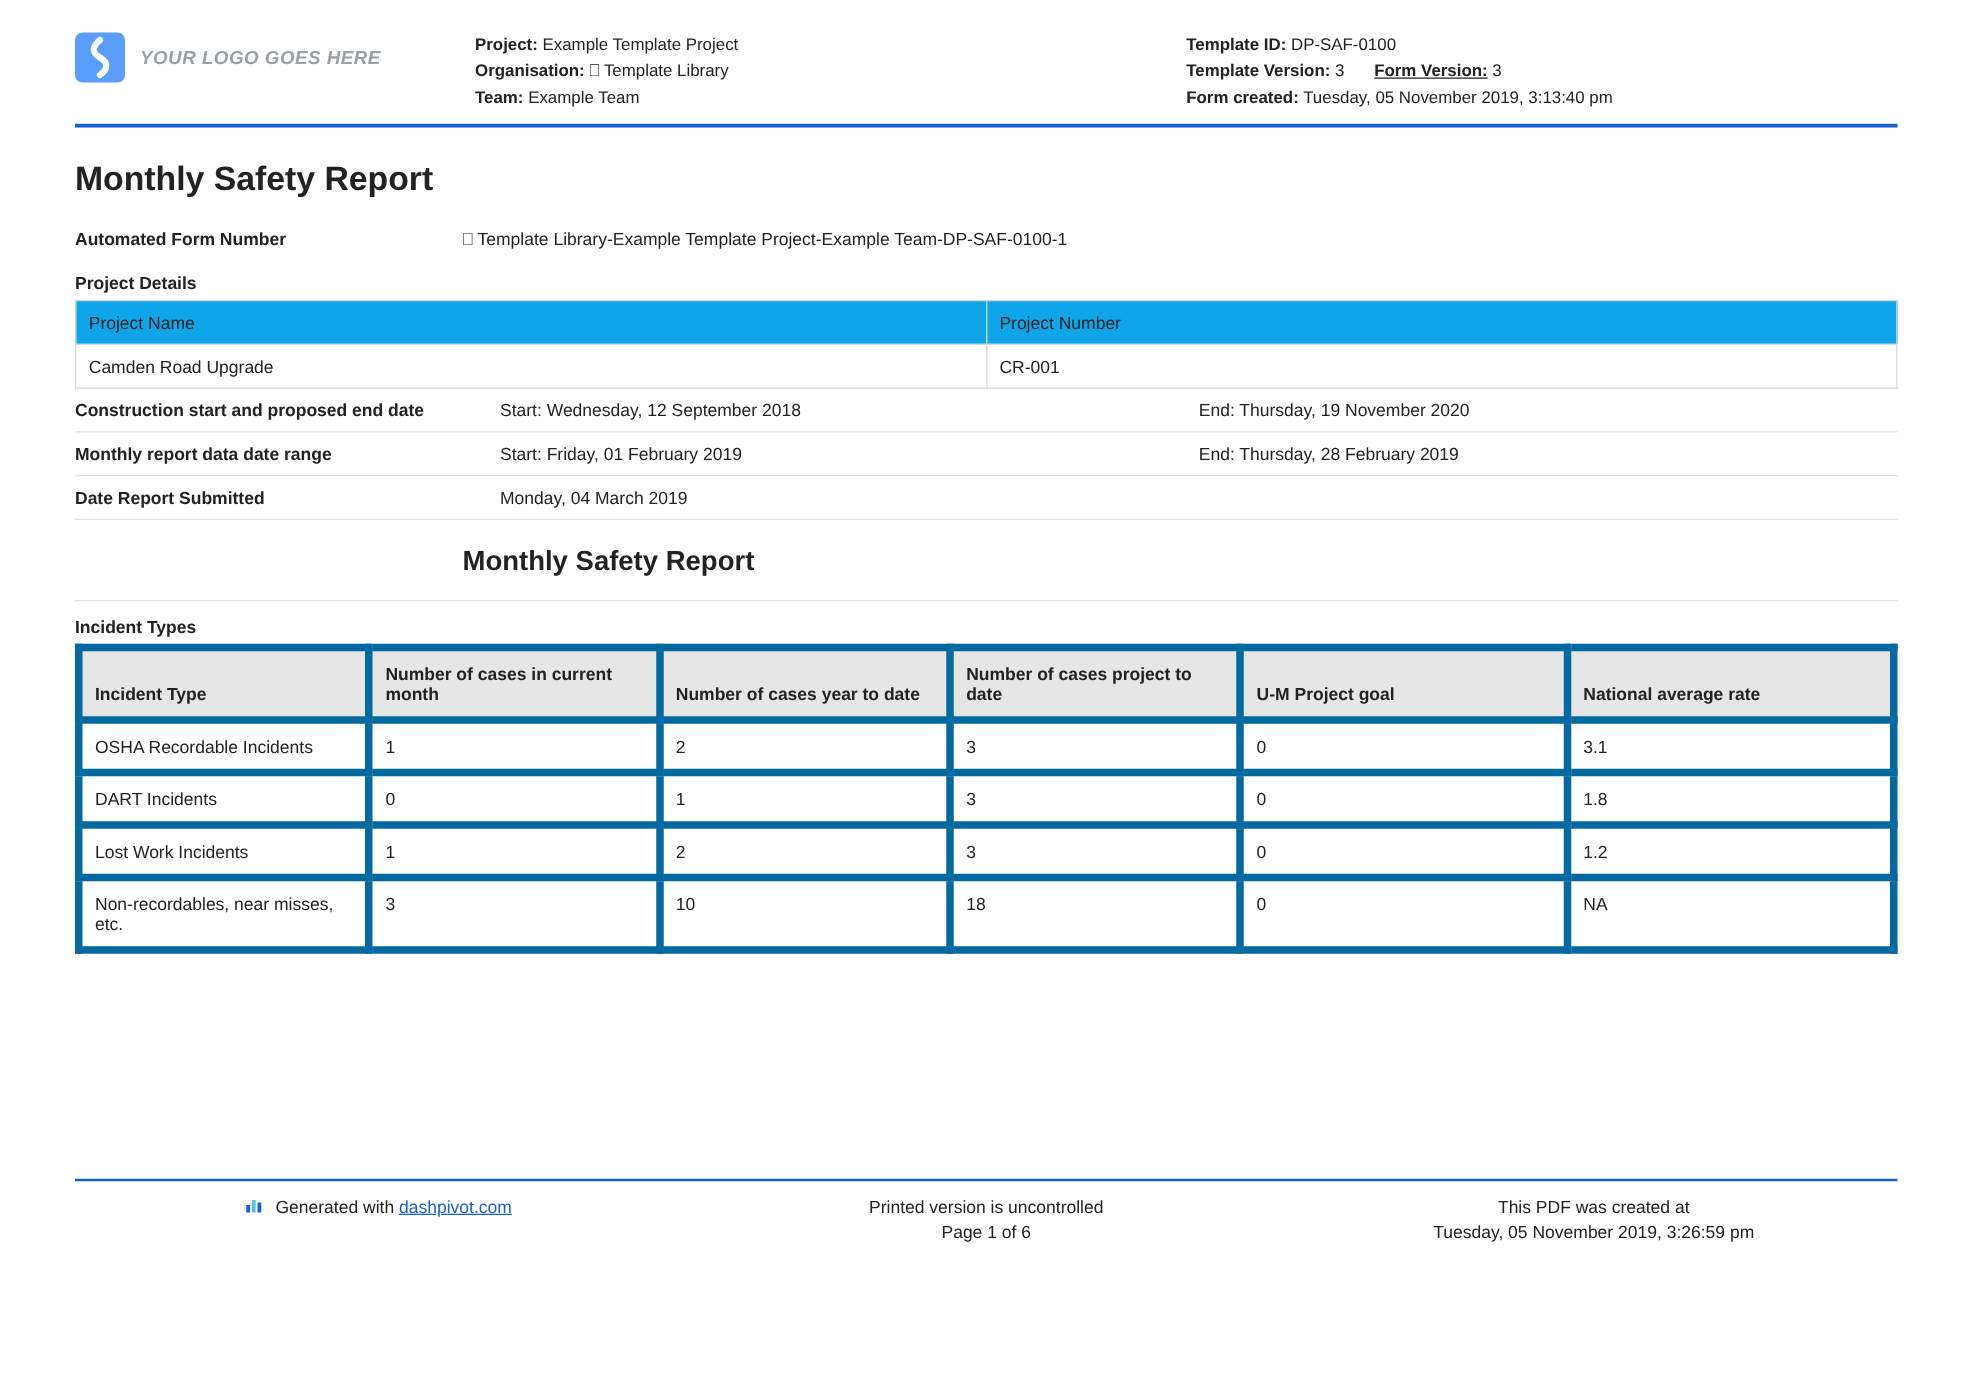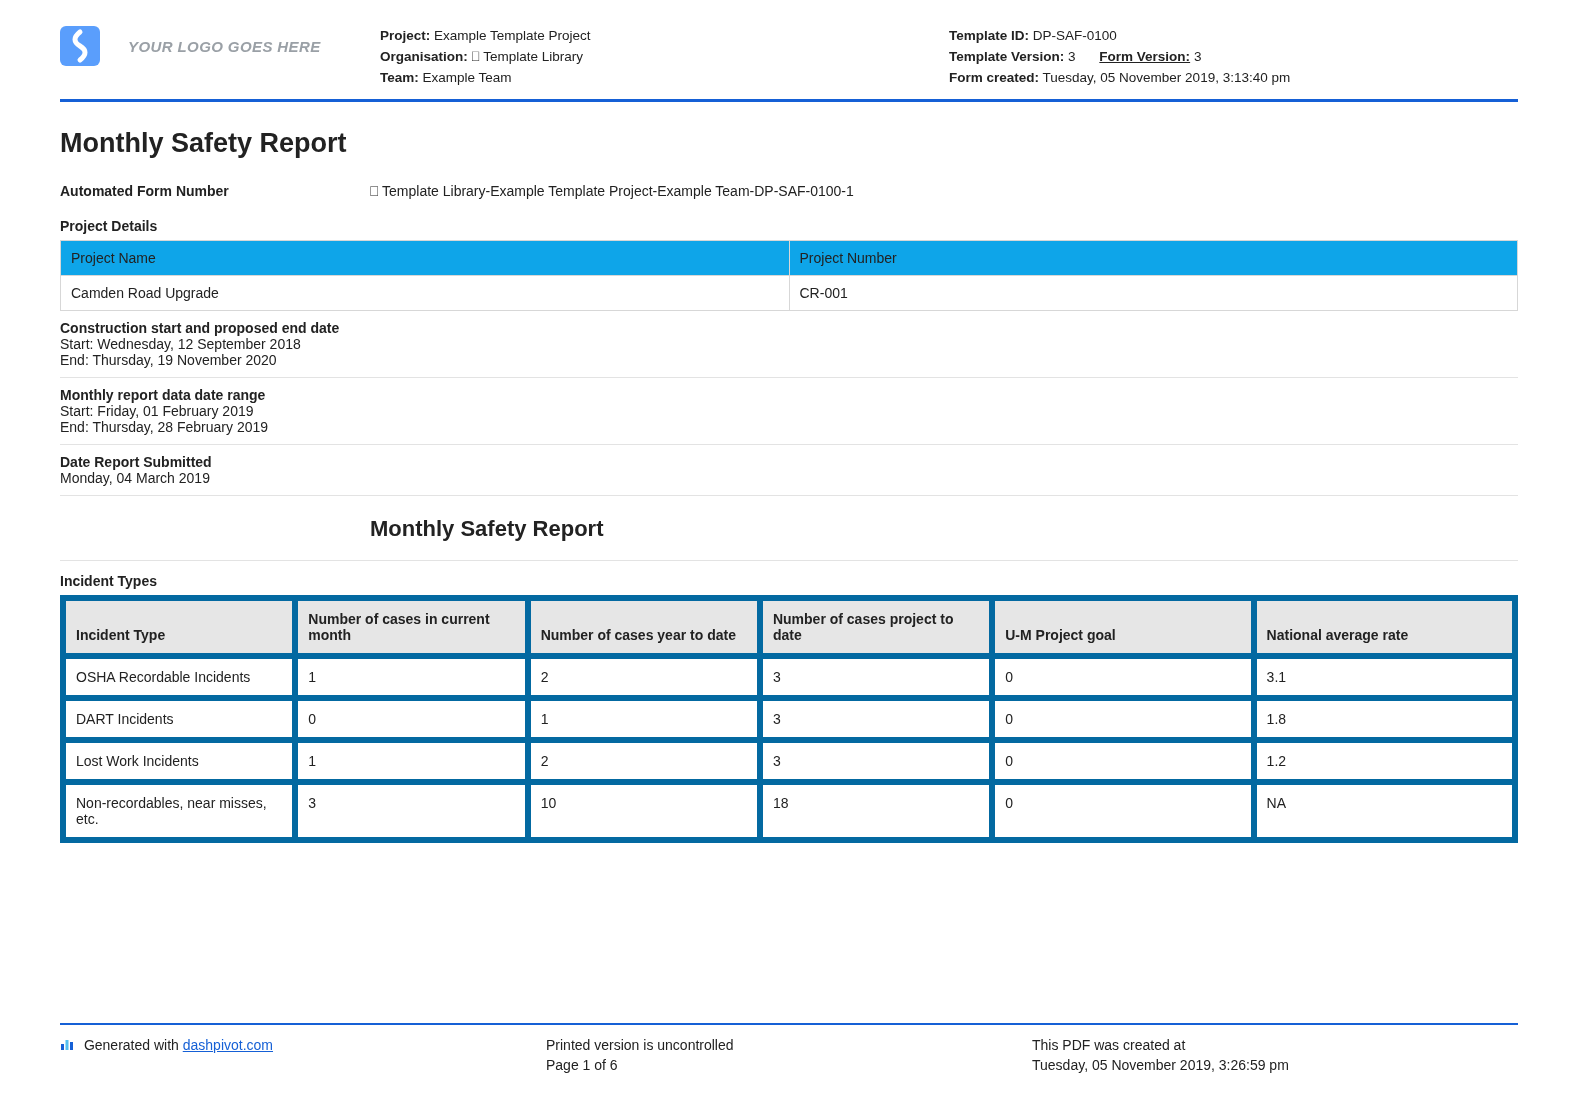--- a/index.html
+++ b/index.html
@@ -13,21 +13,21 @@
   }
   .header-row {
     display: flex;
     align-items: flex-start;
     padding-bottom: 10px;
     border-bottom: 3px solid #1560d6;
   }
   .logo-block {
     display: flex;
     align-items: center;
-    gap: 28px;
+    gap: 12px;
     width: 320px;
   }
   .logo-box {
     width: 40px; height: 40px;
     border-radius: 6px;
     background: #5a9efc;
     position: relative;
   }
   .logo-box svg { position: absolute; inset: 0; }
   .logo-text {
@@ -75,21 +75,20 @@
   .grey-table th {
     background: #0ea5e9;
     font-weight: normal;
   }
 
   .kv-row {
     display: flex;
     border-bottom: 1px solid #e3e3e3;
     padding: 9px 0;
     font-size: 14px;
-    flex-direction: column;
   }
   .kv-label { width: 340px; font-weight: bold; padding-right: 10px; }
   .kv-start { flex: 1; }
   .kv-end { flex: 1; }
 
   .subheader {
     text-align: left;
     font-size: 22px;
     font-weight: bold;
     margin: 20px 0 18px 310px;
@@ -109,21 +108,21 @@
   }
 
   .spacer { height: 180px; }
 
   .footer {
     border-top: 2px solid #1560d6;
     padding-top: 10px;
     display: flex;
     font-size: 14px;
   }
-  .footer-col { flex: 1; line-height: 1.45; }
+  .footer-col { flex: 1; line-height: 1.45; text-align: center; }
   .footer .bars-icon { display:inline-block; vertical-align:middle; margin-right:6px; }
   .footer a { color: #1560d6; text-decoration: underline; }
 </style>
 </head>
 <body>
 
 <div class="header-row">
   <div class="logo-block">
     <div class="logo-box">
       <svg viewBox="0 0 40 40">

